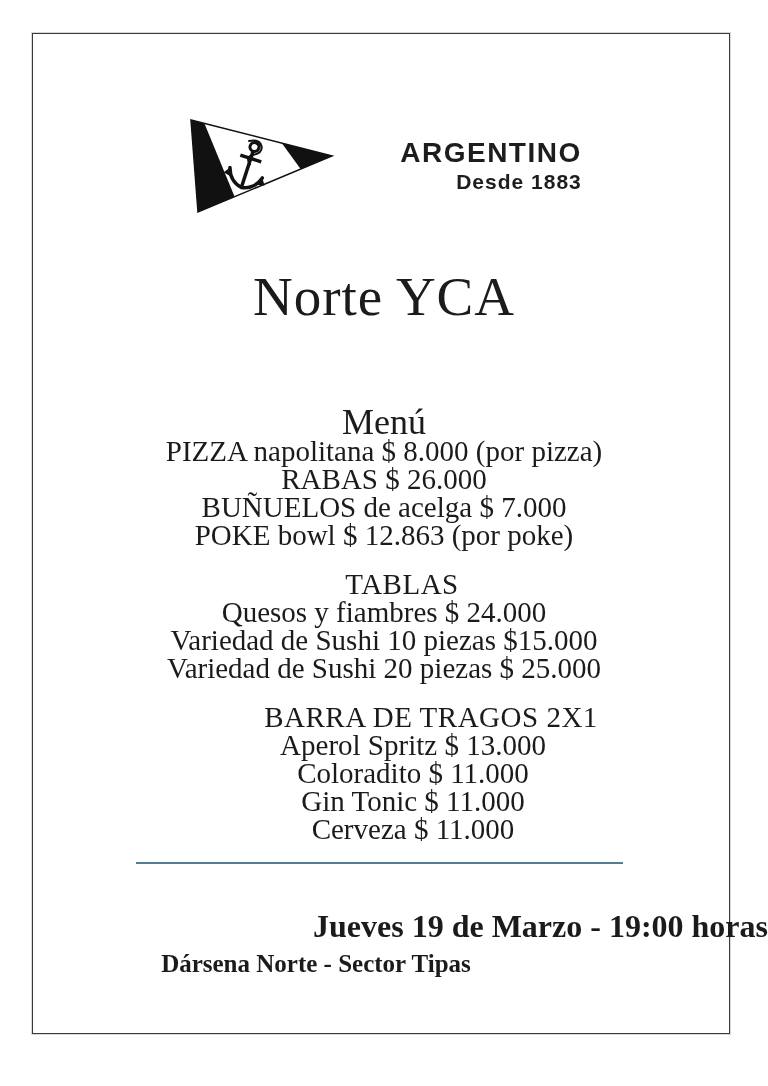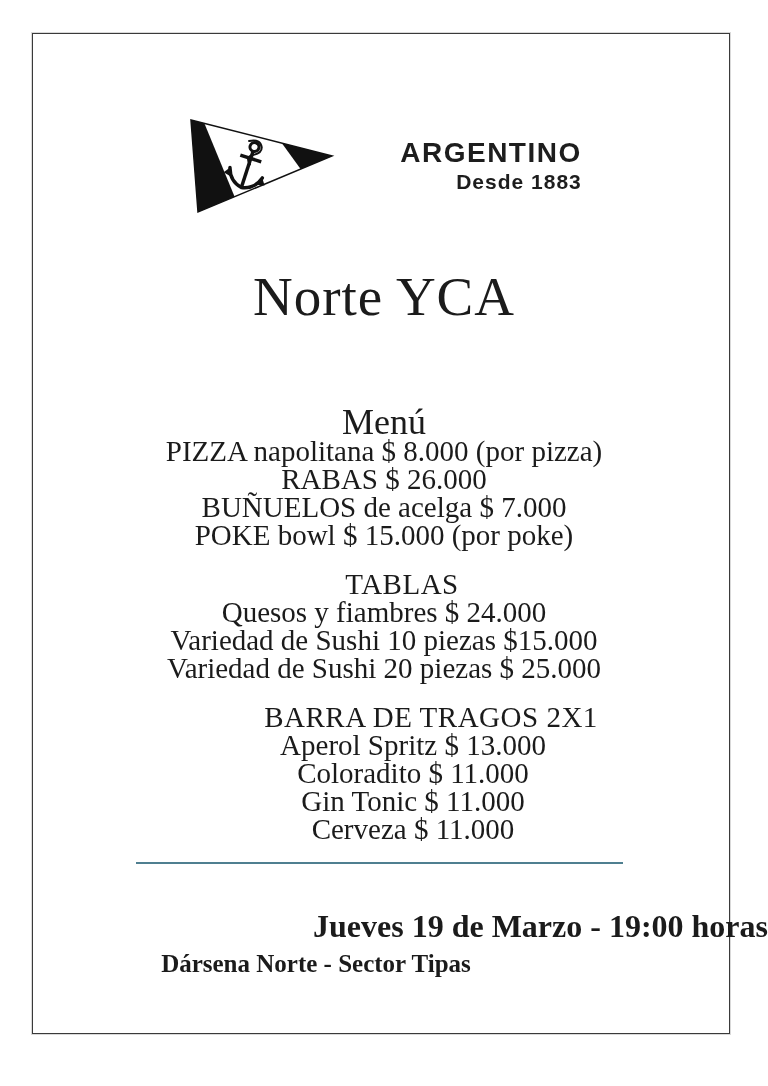--- a/index.html
+++ b/index.html
@@ -153,21 +153,21 @@
   </div>
 </div>
 
 <div class="page-title">Norte YCA</div>
 <div class="page-subtitle">Menú</div>
 
 <div class="menu-block menu-main">
   <div class="menu-line">PIZZA napolitana $ 8.000 (por pizza)</div>
   <div class="menu-line">RABAS $ 26.000</div>
   <div class="menu-line">BUÑUELOS de acelga $ 7.000</div>
-  <div class="menu-line">POKE bowl $ 15.000 (por poke)</div>
+  <div class="menu-line">POKE bowl $ 12.863 (por poke)</div>
 </div>
 
 <div class="menu-block menu-tablas">
   <div class="menu-line section-title">TABLAS</div>
   <div class="menu-line">Quesos y fiambres $ 24.000</div>
   <div class="menu-line">Variedad de Sushi 10 piezas $15.000</div>
   <div class="menu-line">Variedad de Sushi 20 piezas $ 25.000</div>
 </div>
 
 <div class="menu-block menu-barra">

